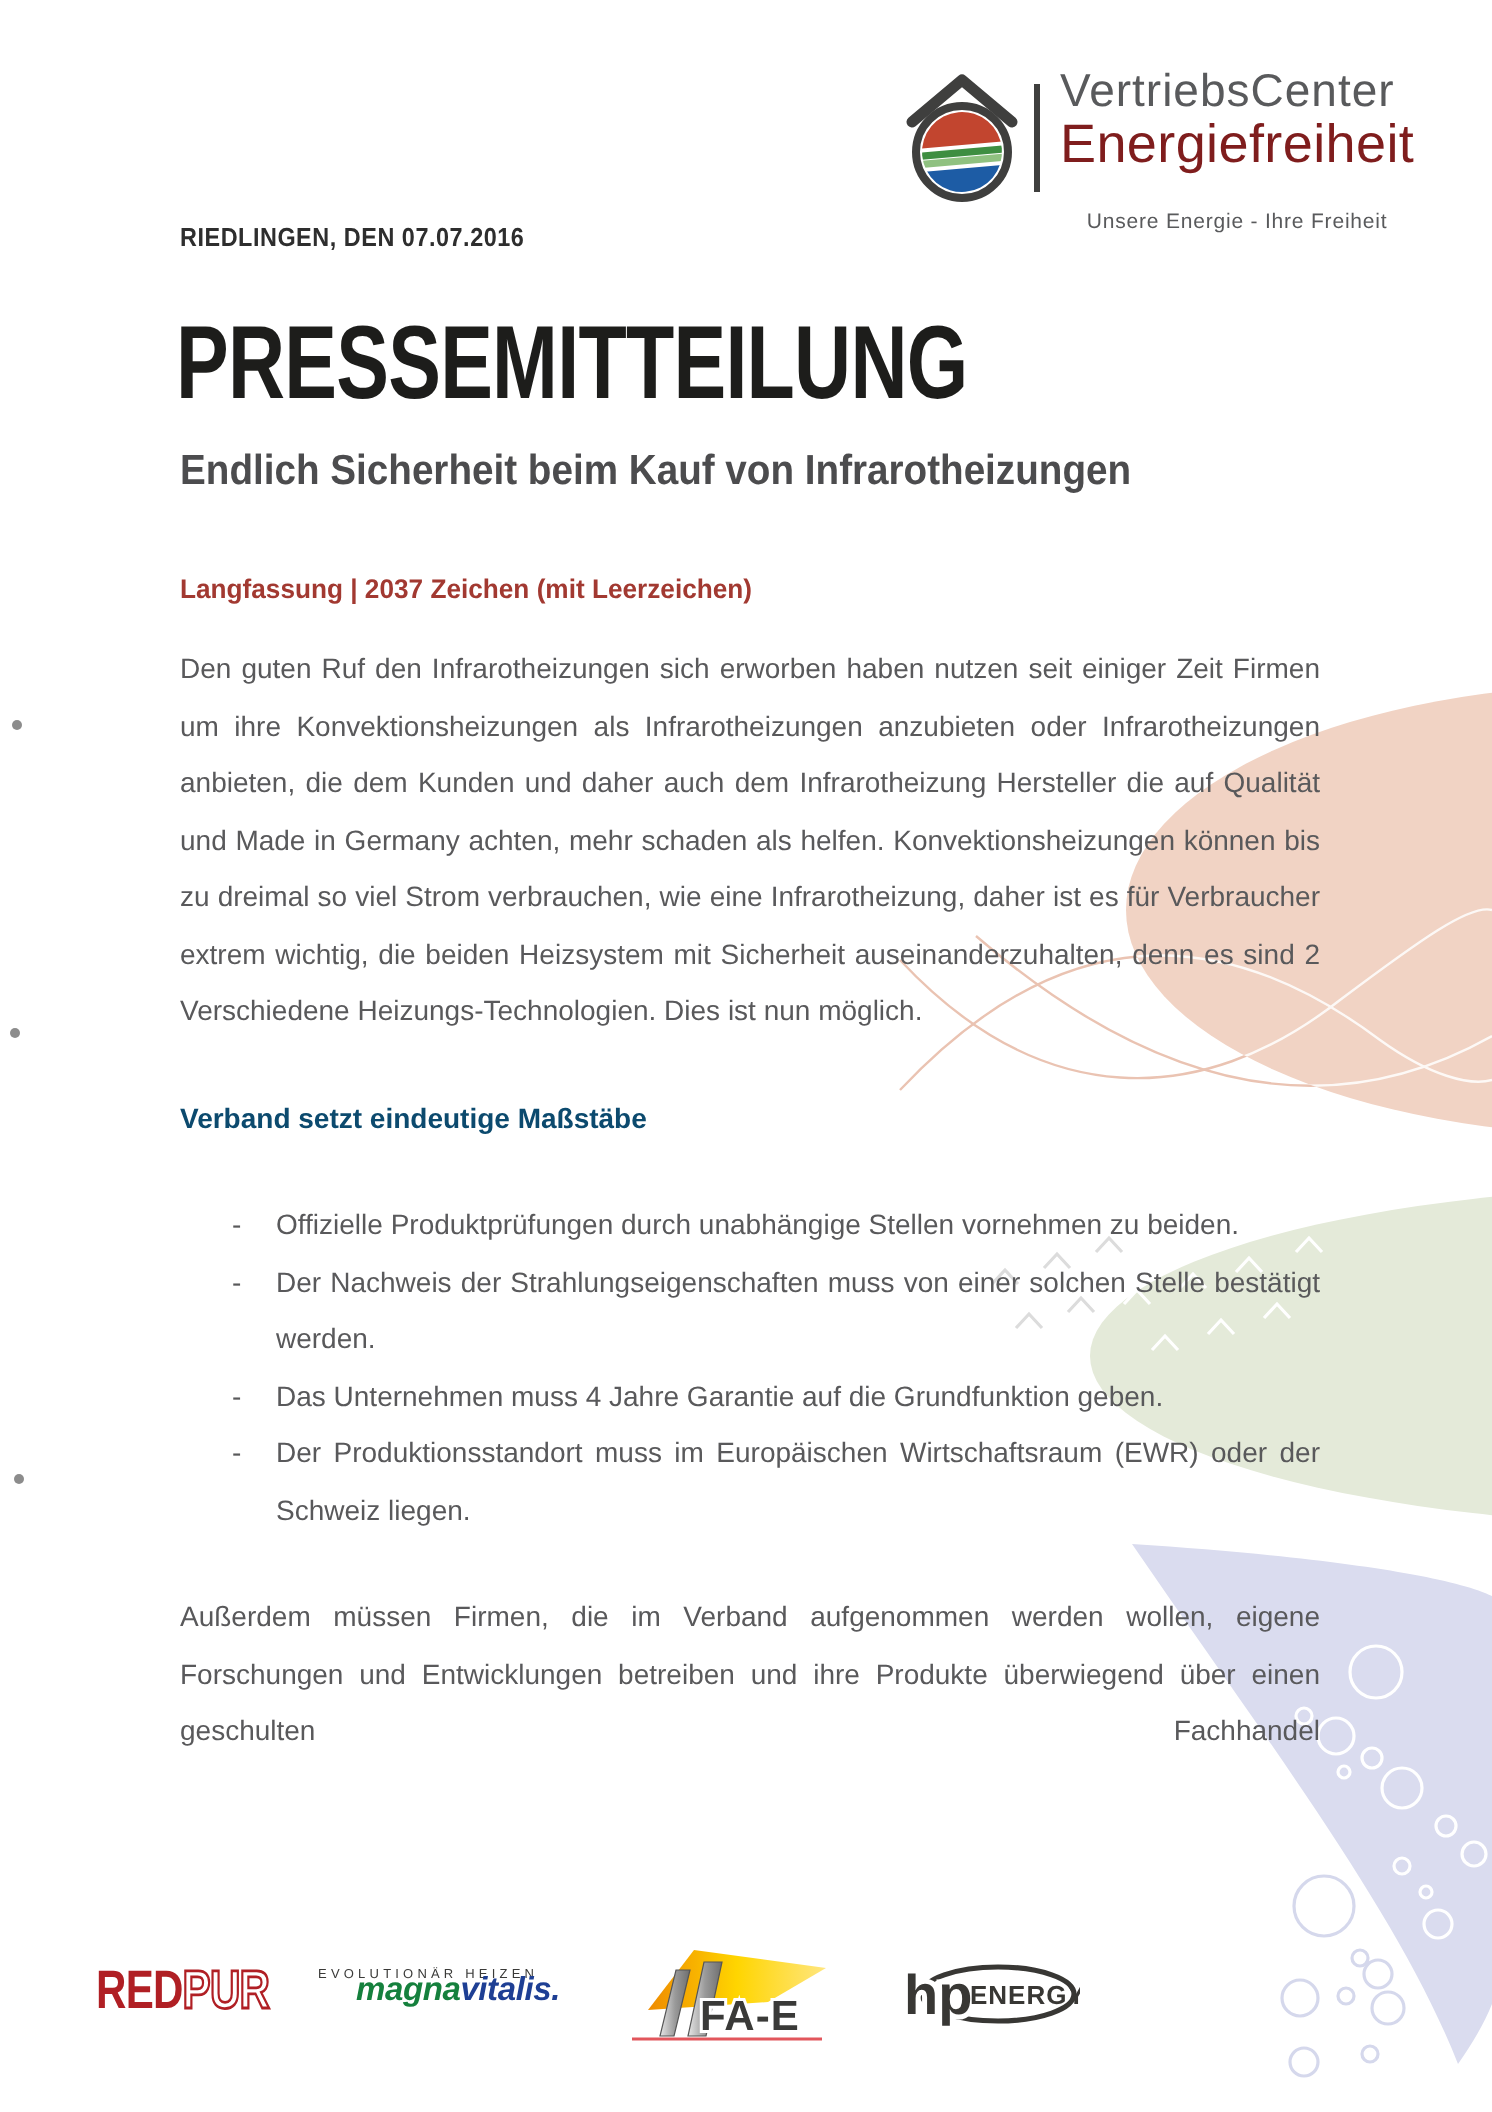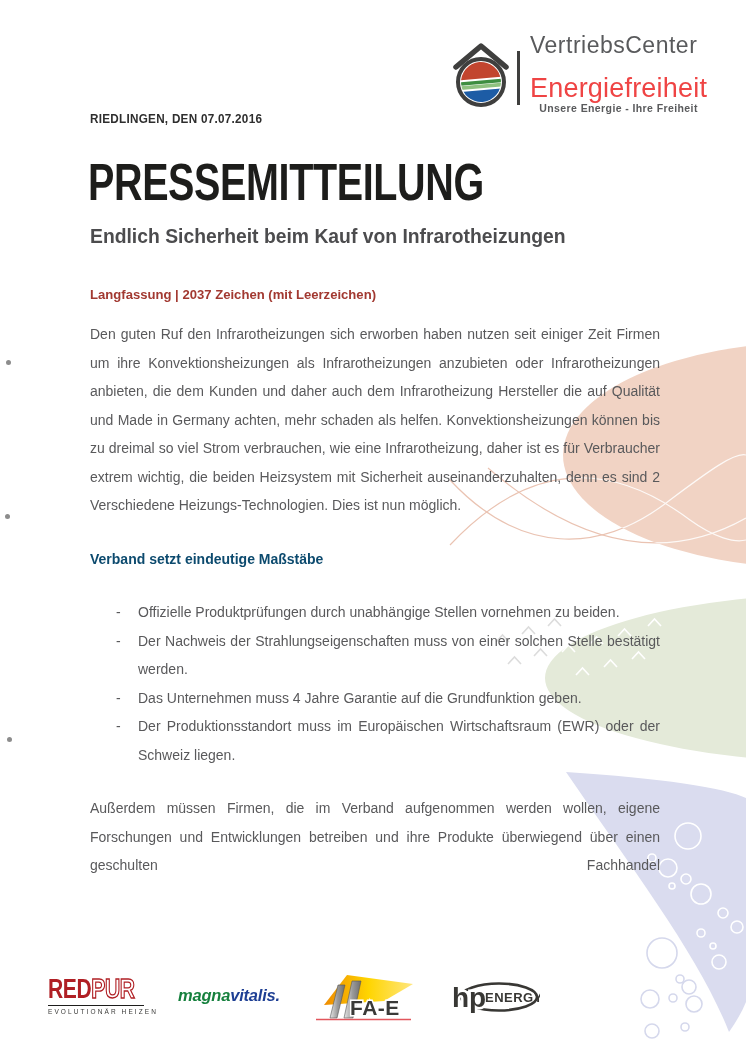--- a/index.html
+++ b/index.html
@@ -5,27 +5,27 @@
   html,body{margin:0;padding:0;background:#e8e8e8;}
   .page{
     position:relative;width:746px;height:1056px;margin:0 auto;
     background:#ffffff;overflow:hidden;
     font-family:"Liberation Sans", sans-serif;
   }
   .bg-decor{position:absolute;top:0;left:0;width:746px;height:1056px;z-index:0;}
   .fg{position:relative;z-index:1;}
 
   
-  .brand{position:absolute;left:453px;top:34px;display:flex;align-items:center;}
+  .brand{position:absolute;left:453px;top:34px;display:flex;align-items:flex-start;}
   .brand .house{margin-top:2px;}
   .brand .divider{width:3px;height:54px;background:#3f3f3e;margin:8px 10px 0 8px;}
   .brand-text{display:flex;flex-direction:column;line-height:1;}
   .brand-line1{font-size:23px;font-weight:400;color:#595a5c;letter-spacing:0.5px;}
-  .brand-line2{font-size:27px;font-weight:500;color:#ef4444;letter-spacing:0.2px;margin-top:18px;}
-  .brand-tagline{font-size:10.5px;font-weight:700;color:#595a5c;letter-spacing:0.4px;margin-top:1px;text-align:center;}
+  .brand-line2{font-size:27px;font-weight:500;color:#7f1d1d;letter-spacing:0.2px;margin-top:2px;}
+  .brand-tagline{font-size:10.5px;font-weight:400;color:#595a5c;letter-spacing:0.4px;margin-top:20px;text-align:center;}
 
   
   .dateline{position:absolute;left:90px;top:111px;font-size:13px;font-weight:700;color:#2e2e2e;
     transform:scaleX(0.9);transform-origin:0 50%;letter-spacing:0.3px;white-space:nowrap;}
   .h1{position:absolute;left:88px;top:152px;font-size:52px;font-weight:800;color:#1d1d1b;
     transform:scaleX(0.76);transform-origin:0 50%;letter-spacing:-0.5px;white-space:nowrap;}
   .h2{position:absolute;left:90px;top:224px;font-size:21px;font-weight:700;color:#4c4c4e;
     transform:scaleX(0.92);transform-origin:0 50%;white-space:nowrap;}
   .meta{position:absolute;left:90px;top:287px;font-size:13.5px;font-weight:700;color:#a23931;
     transform:scaleX(0.97);transform-origin:0 50%;white-space:nowrap;}
@@ -39,21 +39,21 @@
   ul.dashlist{list-style:none;margin:0 0 25px 0;padding:0 0 0 26px;}
   ul.dashlist li{position:relative;padding-left:22px;text-align:justify;}
   ul.dashlist li .marker{position:absolute;left:0;top:0;}
 
   
   .fold-dot{position:absolute;width:5px;height:5px;border-radius:50%;background:#8c8c8c;}
   .fold-1{left:6px;top:360px;} .fold-2{left:5px;top:514px;} .fold-3{left:7px;top:737px;}
 
   
   .partners{position:absolute;left:48px;top:968px;display:flex;align-items:center;gap:34px;}
-  .redpur{display:flex;flex-direction:column;width:96px;}
+  .redpur{display:flex;flex-direction:row;width:96px;}
   .redpur-word{font-size:27px;font-weight:800;line-height:1;transform:scaleX(0.78);transform-origin:0 50%;white-space:nowrap;letter-spacing:-0.5px;}
   .redpur-red{color:#b01f24;}
   .redpur-outline{color:#ffffff;-webkit-text-stroke:1.4px #b01f24;}
   .redpur-rule{border-top:1.6px solid #1d1d1b;margin-top:2px;}
   .redpur-sub{font-size:6.5px;letter-spacing:2.1px;color:#3a3a38;margin-top:2px;white-space:nowrap;}
   .magna{font-size:16.5px;font-weight:700;font-style:italic;letter-spacing:-0.2px;white-space:nowrap;}
   .magna-red{color:#15803d;} .magna-blue{color:#1e3f94;}
 </style>
 </head>
 <body>

